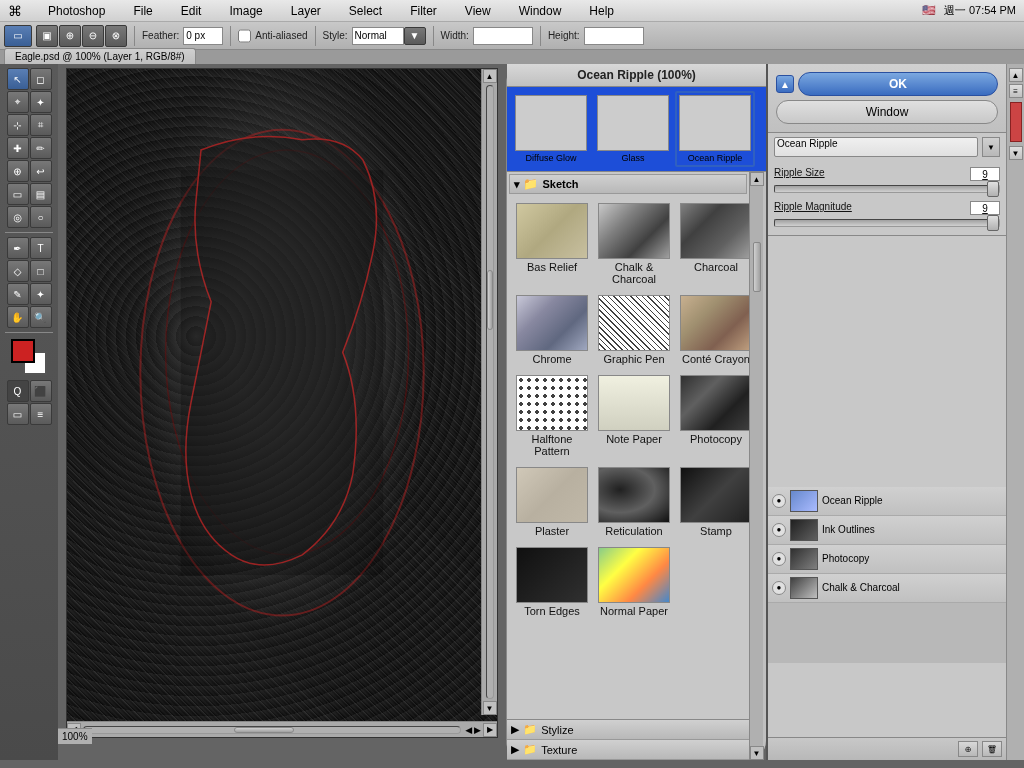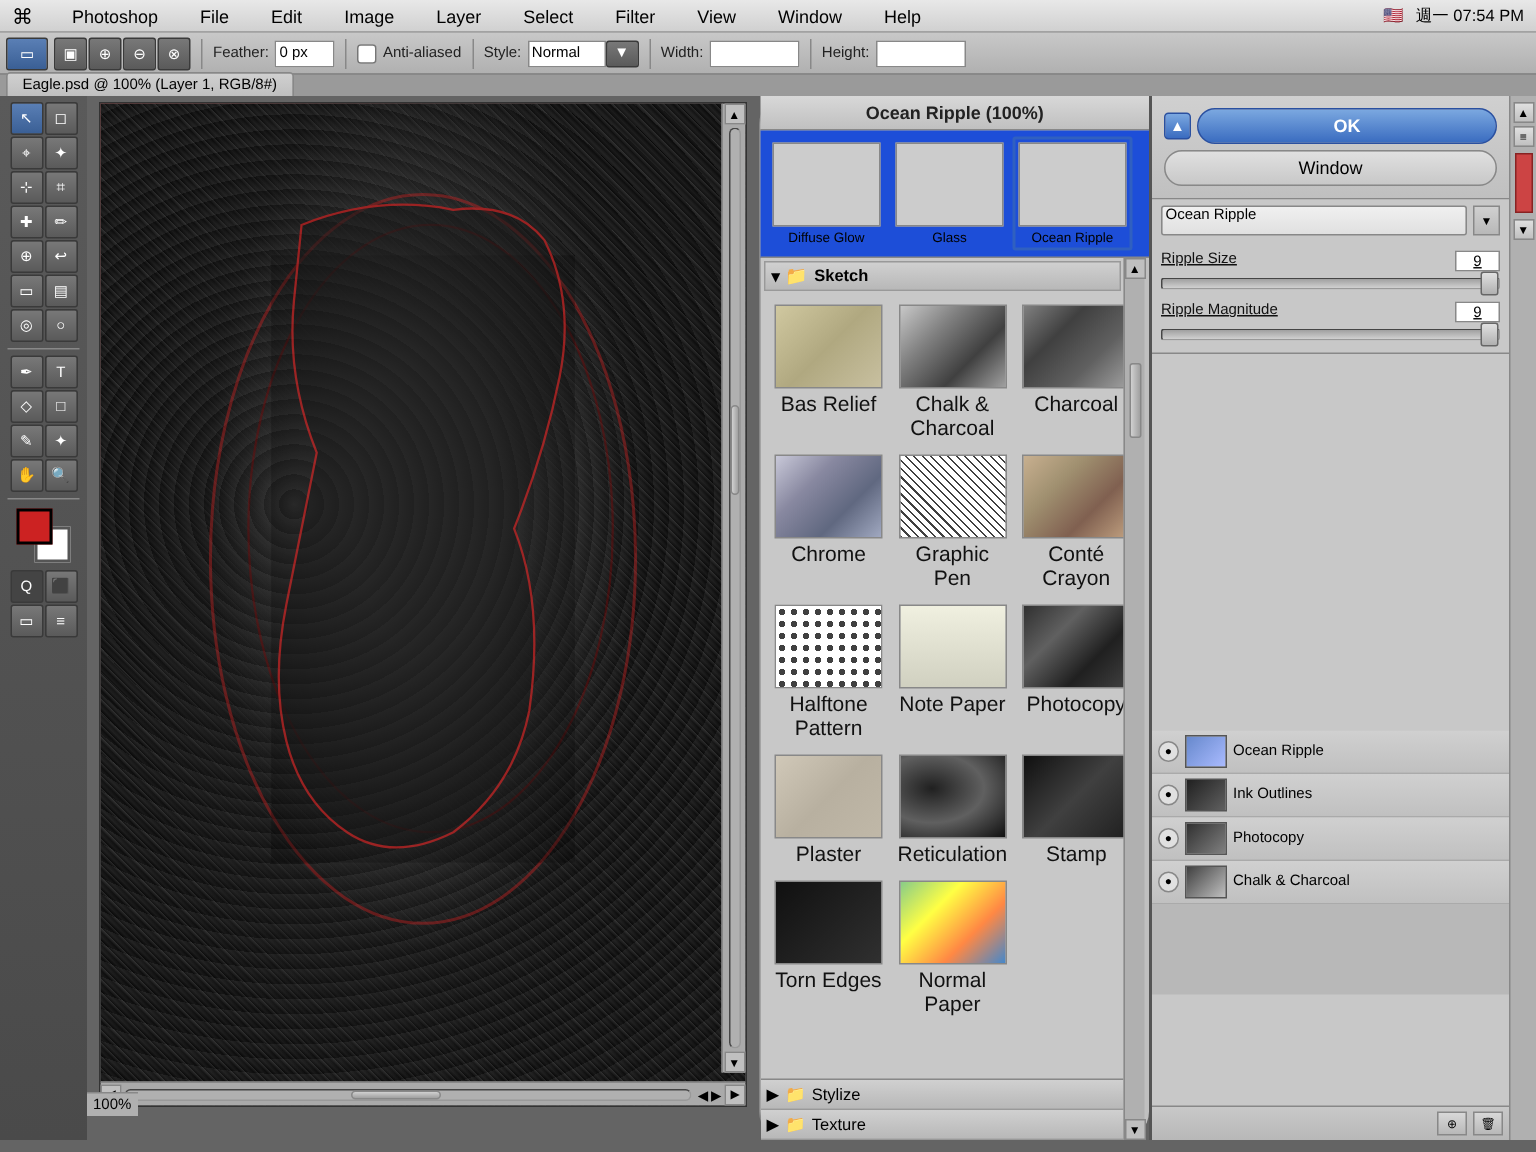--- a/index.html
+++ b/index.html
@@ -269,21 +269,21 @@
       border: 1px solid transparent;
       border-radius: 2px;
     }
     .filter-item .fi-thumb {
       width: 72px;
       height: 56px;
       border: 1px solid #888;
       display: block;
       overflow: hidden;
     }
-    .filter-item .fi-label { font-size: 14px; margin-top: 2px; text-align: center; color: #111; }
+    .filter-item .fi-label { font-size: 11px; margin-top: 2px; text-align: center; color: #111; }
 
     
     .th-bas-relief { background: linear-gradient(135deg, #d0c8a0, #b0a880, #c8c0a0); }
     .th-chalk-charcoal { background: linear-gradient(135deg, #c8c8c8, #808080, #404040, #a0a0a0); }
     .th-charcoal { background: linear-gradient(135deg, #808080, #404040, #606060, #a0a0a0); }
     .th-chrome { background: linear-gradient(135deg, #c8c8d8, #8888a0, #606880, #a0a8c0); }
     .th-conte { background: linear-gradient(135deg, #c8b090, #a09070, #806050, #c0a080); }
     .th-graphic-pen { background: repeating-linear-gradient(45deg, #404040 0px, #404040 1px, #ffffff 1px, #ffffff 4px); }
     .th-halftone { background: radial-gradient(circle, #404040 2px, transparent 2px) 0 0 / 8px 8px, white; }
     .th-note-paper { background: linear-gradient(to bottom, #f0f0e0 0%, #d0d0c0 100%); }

